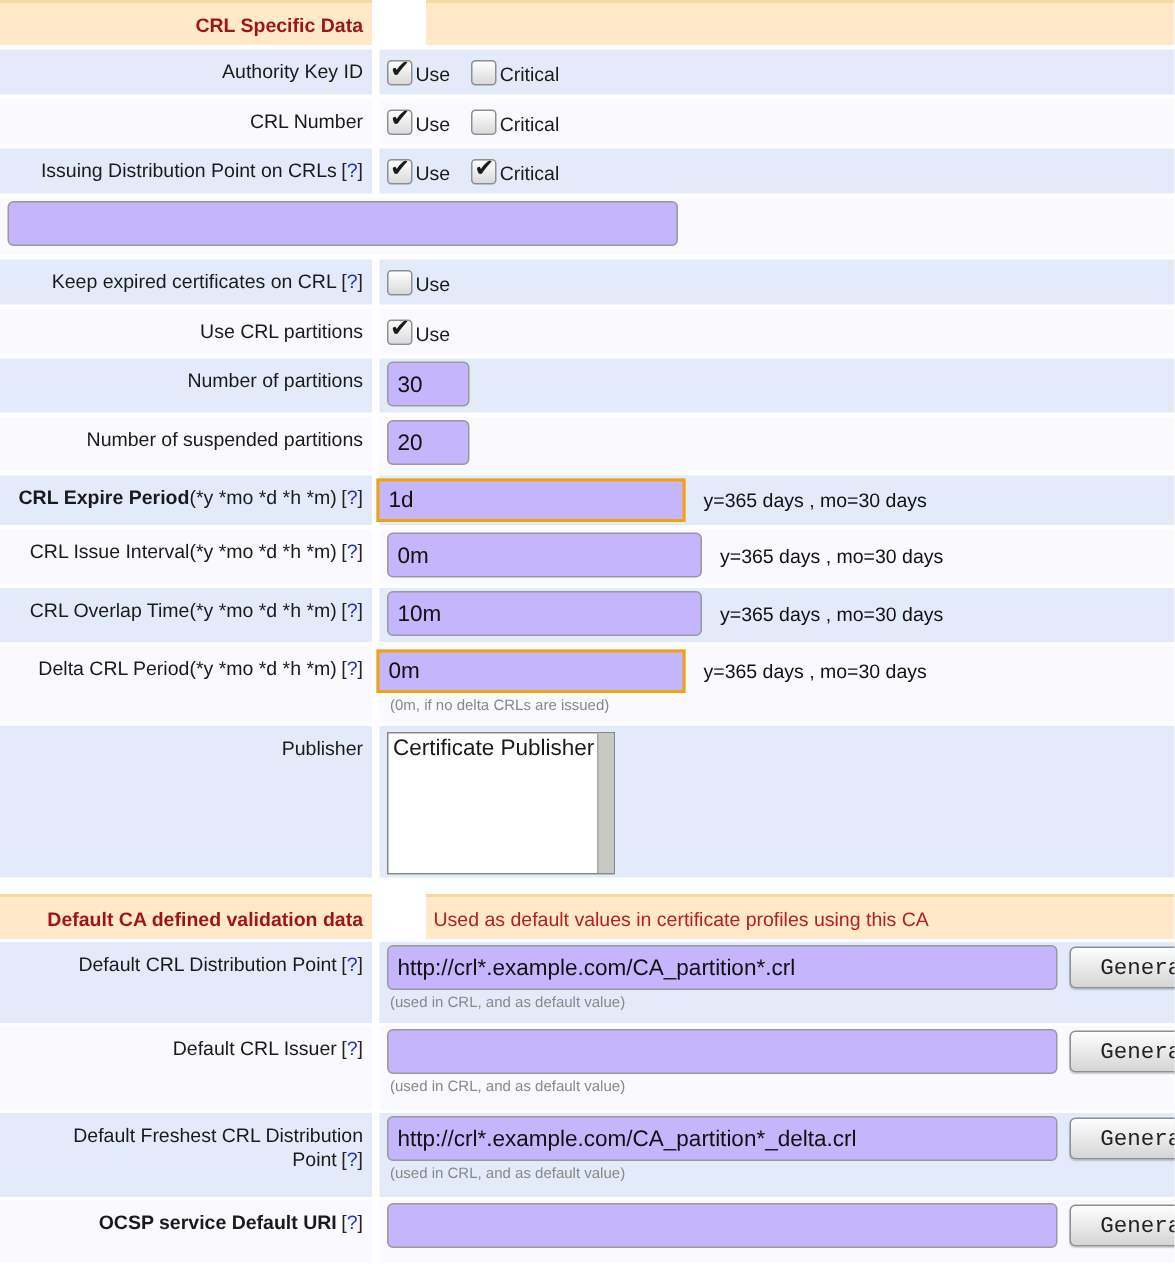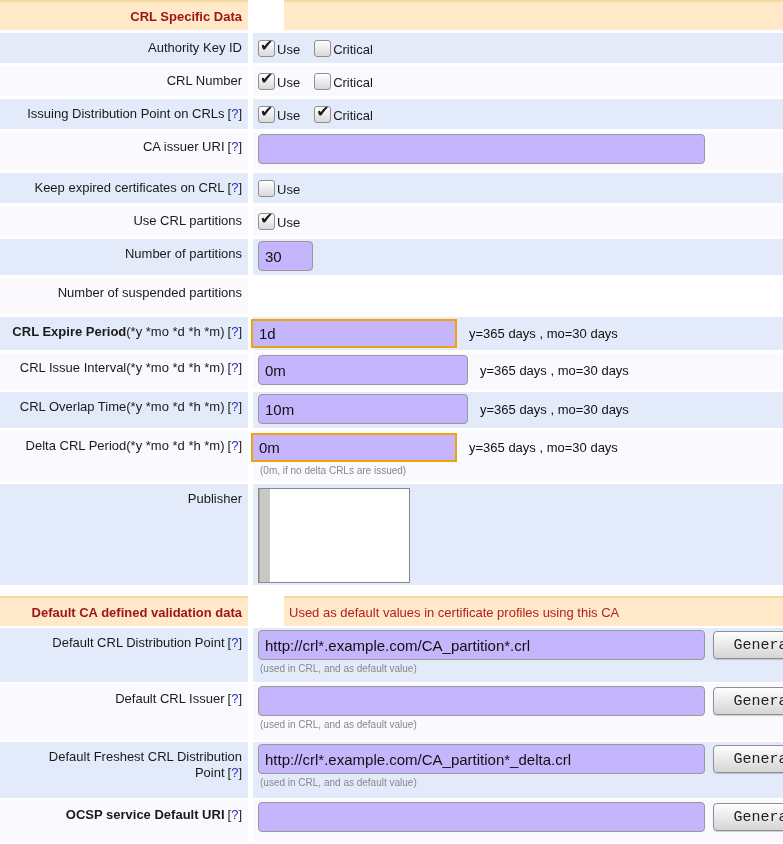--- a/index.html
+++ b/index.html
@@ -142,23 +142,20 @@
         <div class="cbline">
           <span class="cb checked"></span>
           <span class="cb-label">Use</span>
           <span class="cb checked"></span>
           <span class="cb-label">Critical</span>
         </div>
       </div>
     </div>
 
     <div class="row white r38">
-      <div class="cell-l lbl">
-        <span>CA issuer URI</span><span class="help"><span>[</span><span class="q">?</span><span>]</span></span>
-      </div>
       <div class="cell-r">
         <input class="inp inp-wide" type="text" value="" style="">
       </div>
     </div>
 
     <div class="row blue r30">
       <div class="cell-l lbl">
         <span>Keep expired certificates on CRL</span><span class="help"><span>[</span><span class="q">?</span><span>]</span></span>
       </div>
       <div class="cell-r">
@@ -181,20 +178,23 @@
 
     <div class="row blue r36">
       <div class="cell-l lbl">Number of partitions</div>
       <div class="cell-r">
         <input class="inp inp-num" type="text" value="30" style="">
       </div>
     </div>
 
     <div class="row white r36">
       <div class="cell-l lbl">Number of suspended partitions</div>
+      <div class="cell-r">
+        <input class="inp inp-num" type="text" value="20" style="">
+      </div>
     </div>
 
     <div class="row blue r32">
       <div class="cell-l lbl">
         <span class="bold">CRL Expire Period</span><span>(*y *mo *d *h *m)</span><span class="help"><span>[</span><span class="q">?</span><span>]</span></span>
       </div>
       <div class="cell-r">
         <div class="inline">
           <input class="inp inp-period inp-hl" type="text" value="1d" style="">
           <span class="note">y=365 days , mo=30 days</span>
@@ -236,20 +236,23 @@
           <span class="note">y=365 days , mo=30 days</span>
         </div>
         <div class="small-helper">(0m, if no delta CRLs are issued)</div>
       </div>
     </div>
 
     <div class="row blue r100">
       <div class="cell-l lbl">Publisher</div>
       <div class="cell-r">
         <div class="listbox">
+          <div class="listbox-items">
+            <div class="listbox-item">Certificate Publisher</div>
+          </div>
           <div class="listbox-scrollbar"></div>
         </div>
       </div>
     </div>
 
   </div>
 
   <div class="section-gap"></div>
 
   <div class="sec2">

